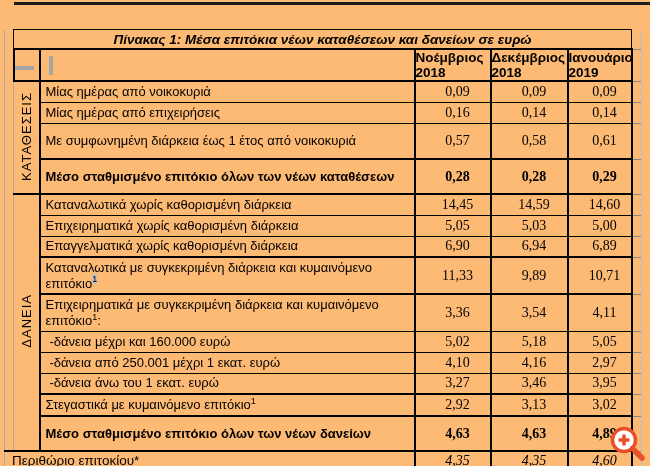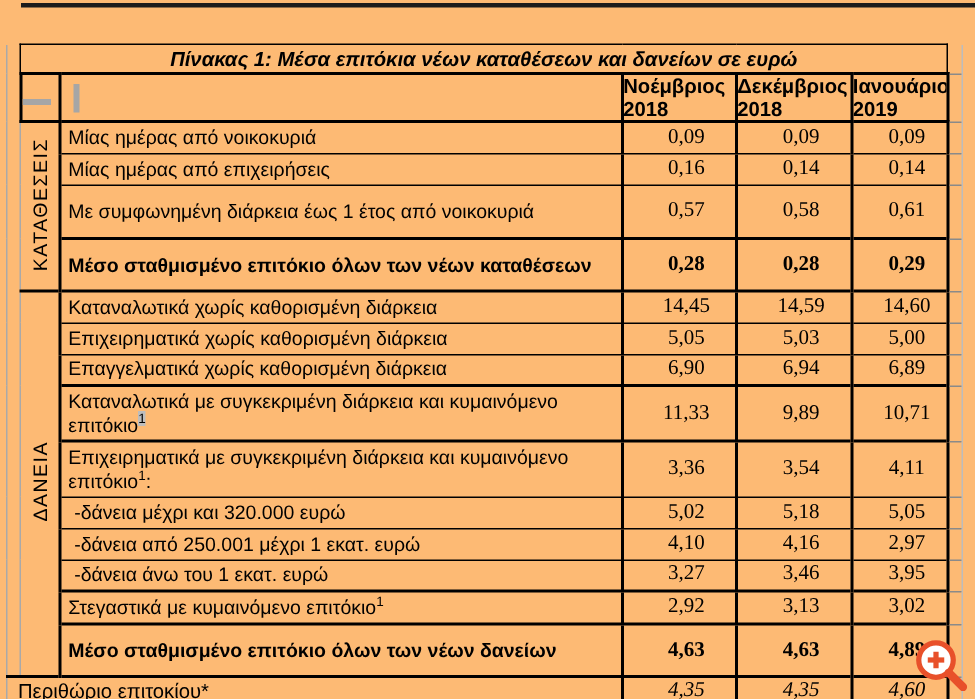--- a/index.html
+++ b/index.html
@@ -160,21 +160,21 @@
         <tr class="thick-top" style="height: 37px;">
           <td class="cell-c0"></td>
           <td class="cell-label"><span>Επιχειρηματικά με συγκεκριμένη διάρκεια και κυμαινόμενο επιτόκιο</span><sup>1</sup><span>:</span></td>
           <td class="cell-val">3,36</td>
           <td class="cell-val">3,54</td>
           <td class="cell-val last">4,11</td>
           <td class="cell-sliver"></td>
         </tr>
         <tr style="height: 21px;">
           <td class="cell-c0"></td>
-          <td class="cell-label ind"><span>-δάνεια μέχρι και 320.000 ευρώ</span></td>
+          <td class="cell-label ind"><span>-δάνεια μέχρι και 160.000 ευρώ</span></td>
           <td class="cell-val">5,02</td>
           <td class="cell-val">5,18</td>
           <td class="cell-val last">5,05</td>
           <td class="cell-sliver"></td>
         </tr>
         <tr style="height: 21px;">
           <td class="cell-c0"></td>
           <td class="cell-label ind"><span>-δάνεια από 250.001 μέχρι 1 εκατ. ευρώ</span></td>
           <td class="cell-val">4,10</td>
           <td class="cell-val">4,16</td>

